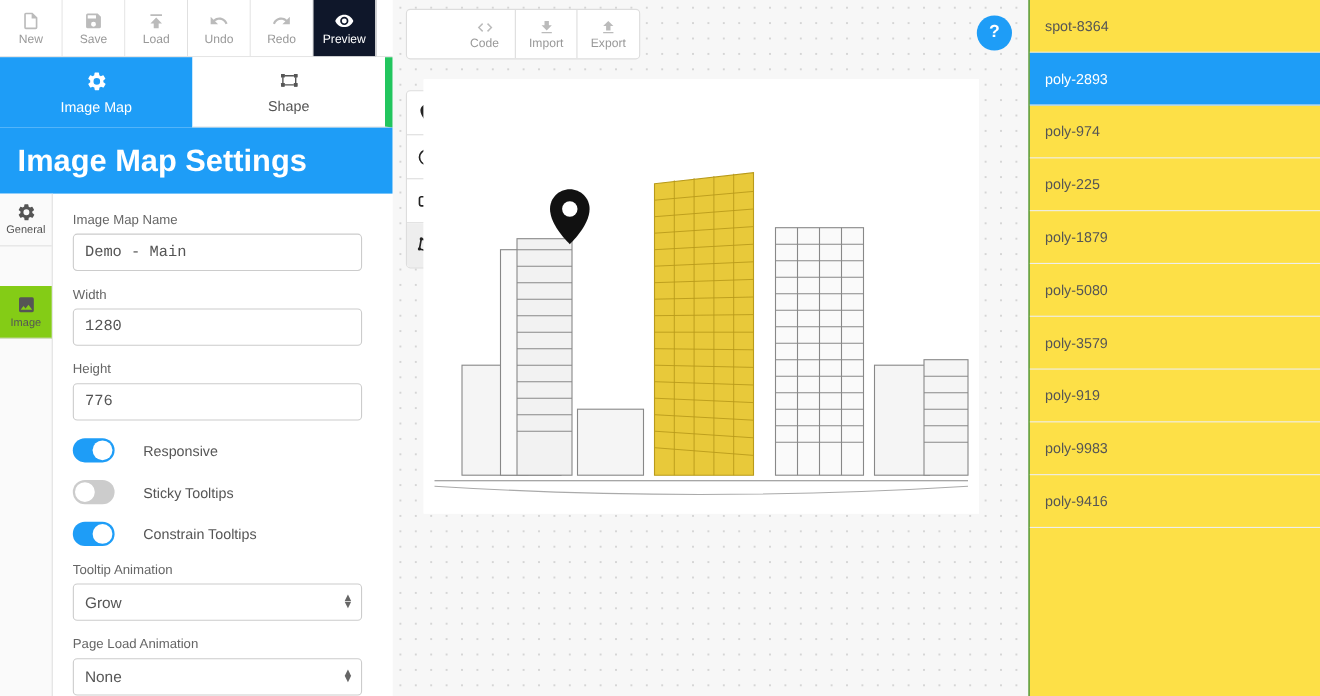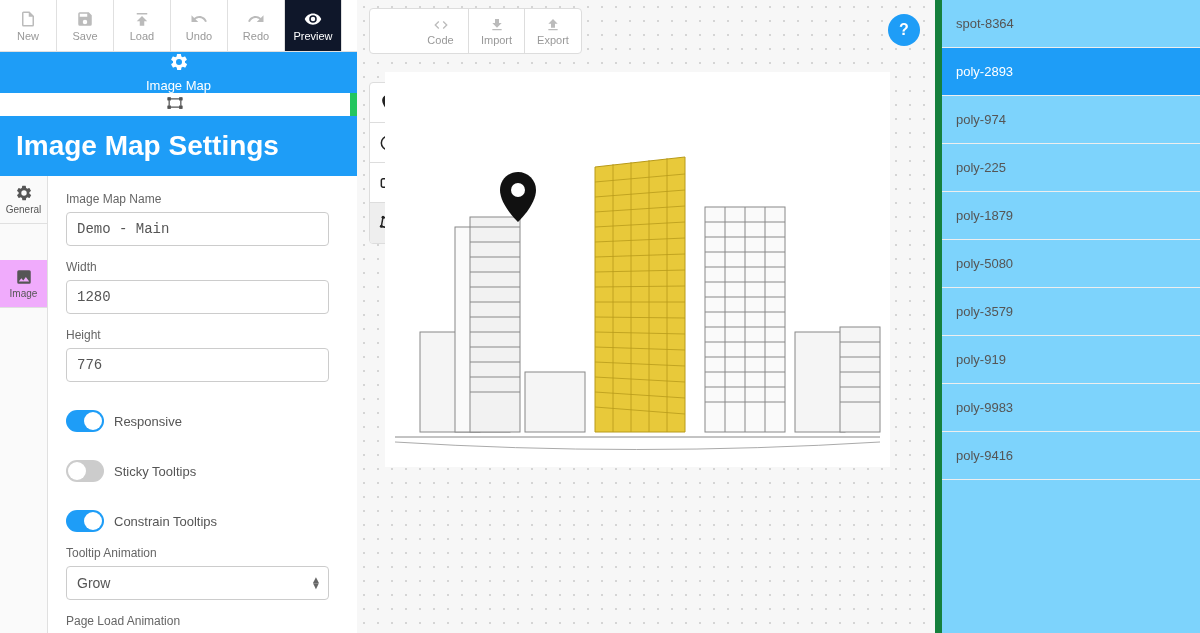--- a/index.html
+++ b/index.html
@@ -4,47 +4,47 @@
 <style>
 * { box-sizing: border-box; margin: 0; padding: 0; }
 body { font-family: -apple-system, "Helvetica Neue", Arial, sans-serif; font-size: 13px; color: #555; overflow: hidden; width: 1200px; height: 633px; position: relative; background: #fff; }
 
 .top-toolbar { display: flex; height: 52px; border-bottom: 1px solid #e0e0e0; }
 .tb-btn { width: 57px; display: flex; flex-direction: column; align-items: center; justify-content: center; border-right: 1px solid #e0e0e0; background: #fff; cursor: pointer; color: #999; font-size: 11px; gap: 2px; }
 .tb-btn svg { width: 18px; height: 18px; fill: #bbb; }
 .tb-btn.preview { background: #0f172a; color: #fff; }
 .tb-btn.preview svg { fill: #fff; }
 
-.tabs-row { display: flex; height: 64px; flex-direction: column; }
+.tabs-row { display: flex; height: 64px; }
 .tab { flex: 1; display: flex; flex-direction: column; align-items: center; justify-content: center; gap: 6px; cursor: pointer; font-size: 13px; }
 .tab.active { background: #1e9df7; color: #fff; }
 .tab.inactive { background: #fff; border-right: 7px solid #22c55e; border-bottom: 1px solid #e0e0e0; color: #555; }
 .tab svg { width: 20px; height: 20px; }
 .tab.active svg { fill: #fff; }
 .tab.inactive svg { fill: #555; }
 
 .settings-header { background: #1e9df7; color: #fff; padding: 14px 16px; font-size: 28px; font-weight: 700; }
 
 .left-panel { width: 357px; position: absolute; top: 0; left: 0; bottom: 0; background: #fff; display: flex; flex-direction: column; }
 .content-row { display: flex; flex: 1; overflow: hidden; }
 
 .side-tabs { width: 48px; background: #fafafa; border-right: 1px solid #e0e0e0; display: flex; flex-direction: column; gap: 36px; }
 .side-tab { height: 48px; display: flex; flex-direction: column; align-items: center; justify-content: center; gap: 2px; cursor: pointer; font-size: 10px; color: #555; border-bottom: 1px solid #e0e0e0; }
 .side-tab svg { width: 18px; height: 18px; fill: #555; }
-.side-tab.selected { background: #f0abfc; }
+.side-tab.selected { background: #84cc16; }
 
 .form-area { flex: 1; padding: 16px 28px 16px 18px; overflow-y: auto; }
 .form-label { font-size: 12px; color: #666; margin-bottom: 6px; margin-top: 14px; display: block; }
 .form-label:first-child { margin-top: 0; }
 .text-input { width: 100%; height: 34px; border: 1px solid #ccc; border-radius: 4px; padding: 0 10px; font-size: 14px; color: #555; background: #fff; font-family: Liberation Mono, monospace; }
 .select-wrap { position: relative; }
 .select-input { width: 100%; height: 34px; border: 1px solid #ccc; border-radius: 4px; padding: 0 10px; font-size: 14px; color: #555; background: #fff; appearance: none; }
 .select-arrows { position: absolute; right: 8px; top: 50%; transform: translateY(-50%); pointer-events: none; font-size: 10px; line-height: 6px; color: #666; }
 
-.toggle-row { display: flex; align-items: center; gap: 10px; margin-top: 28px; }
+.toggle-row { display: flex; align-items: center; gap: 26px; margin-top: 16px; }
 .toggle { width: 38px; height: 22px; border-radius: 11px; position: relative; cursor: pointer; }
 .toggle.on { background: #1e9df7; }
 .toggle.off { background: #ccc; }
 .toggle .knob { width: 18px; height: 18px; border-radius: 50%; background: #fff; position: absolute; top: 2px; }
 .toggle.on .knob { right: 2px; }
 .toggle.off .knob { left: 2px; }
 .toggle-label { font-size: 13px; color: #555; }
 
 .canvas-area { position: absolute; left: 357px; top: 0; right: 265px; bottom: 0; background: #f7f7f7; background-image: radial-gradient(#d5d5d5 1px, transparent 1px); background-size: 14px 14px; }
 .canvas-toolbar { position: absolute; top: 8px; left: 12px; display: flex; border: 1px solid #ddd; border-radius: 4px; background: #fff; overflow: hidden; padding-left: 43px; }
@@ -56,21 +56,21 @@
 .s-btn { width: 36px; height: 40px; display: flex; align-items: center; justify-content: center; border-bottom: 1px solid #ddd; cursor: pointer; }
 .s-btn:last-child { border-bottom: none; }
 .s-btn.active { background: #eee; }
 .s-btn svg { width: 20px; height: 20px; }
 
 .canvas-image { position: absolute; top: 72px; left: 28px; width: 505px; height: 395px; background: #fff; border: none; }
 .canvas-image svg { width: 100%; height: 100%; }
 
 .help-btn { position: absolute; top: 14px; right: 280px; width: 32px; height: 32px; border-radius: 50%; background: #1e9df7; color: #fff; display: flex; align-items: center; justify-content: center; font-weight: 700; font-size: 16px; cursor: pointer; }
 
-.shapes-list { position: absolute; right: 0; top: 0; width: 265px; bottom: 0; background: #7dd3fc; border-left: 7px solid #15803d; overflow-y: auto; }
+.shapes-list { position: absolute; right: 0; top: 0; width: 265px; bottom: 0; background: #fde047; border-left: 1px solid #15803d; overflow-y: auto; }
 .shape-item { padding: 16px 14px; border-bottom: 1px solid #eee; font-size: 13px; color: #555; cursor: pointer; }
 .shape-item.selected { background: #1e9df7; color: #fff; }
 </style>
 </head>
 <body>
 
 <div class="left-panel">
   <div class="top-toolbar">
     <div class="tb-btn">
       <svg viewBox="0 0 24 24">

